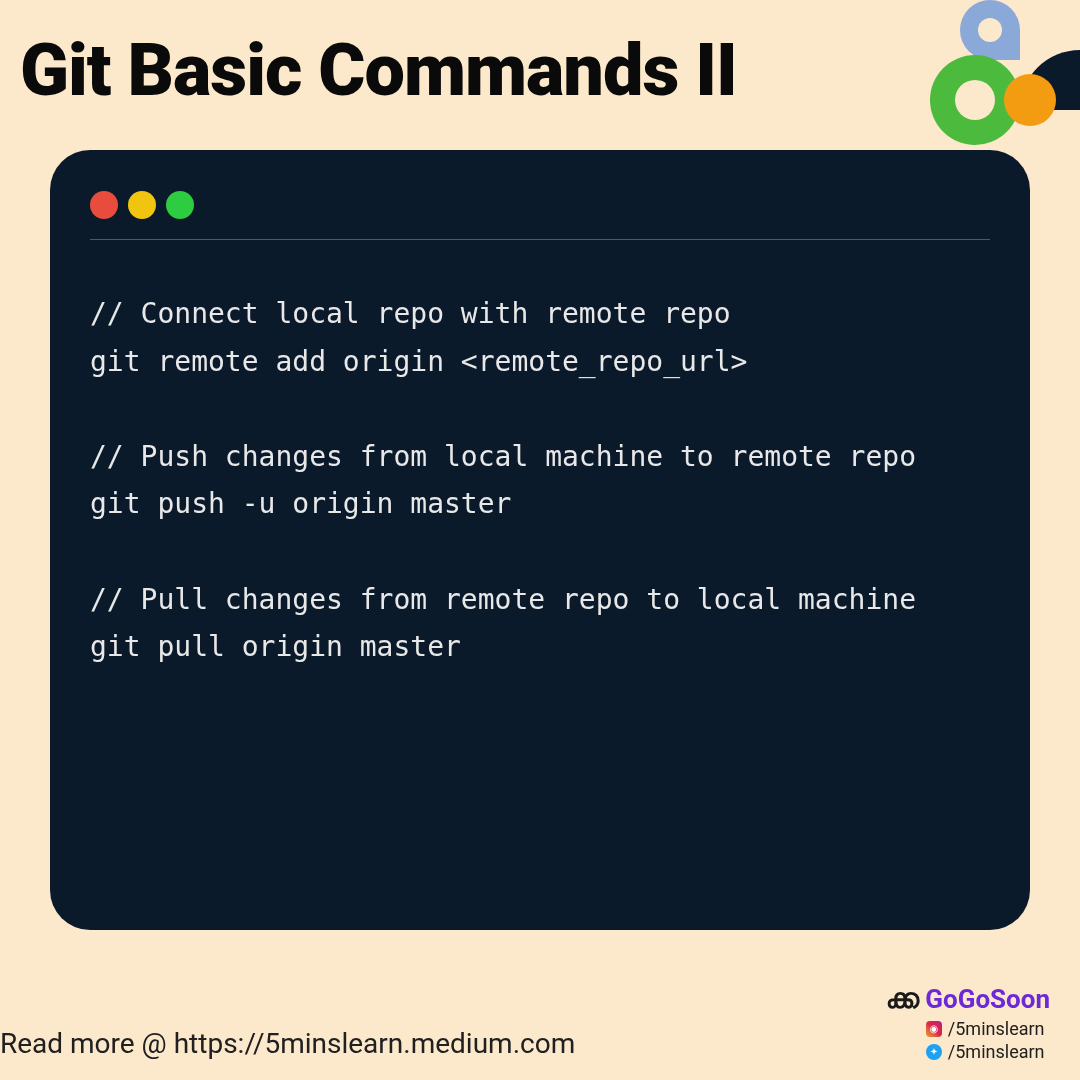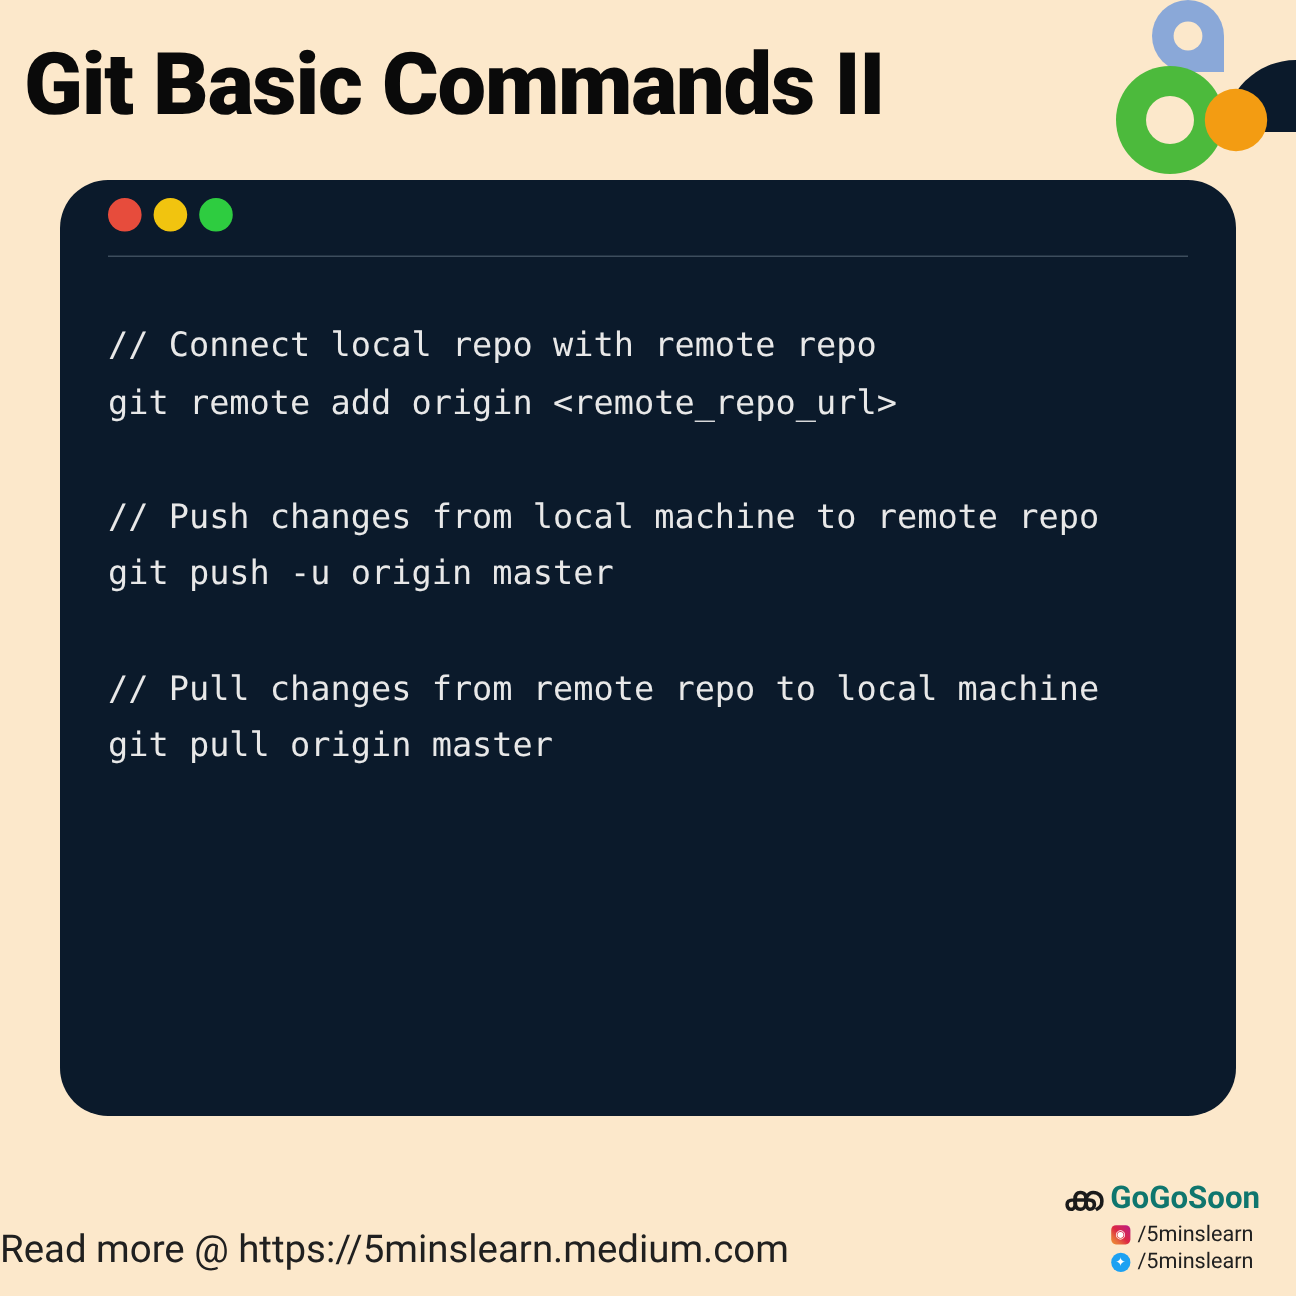--- a/index.html
+++ b/index.html
@@ -26,21 +26,21 @@
     height: 160px;
   }
   .terminal {
     position: absolute;
     top: 150px;
     left: 50px;
     width: 980px;
     height: 780px;
     background: #0b1a2b;
     border-radius: 40px;
-    padding: 15px 40px;
+    padding: 41px 40px;
   }
   .dots {
     display: flex;
     gap: 10px;
     margin-bottom: 20px;
   }
   .dot {
     width: 28px;
     height: 28px;
     border-radius: 50%;
@@ -57,21 +57,21 @@
     font-family: "SF Mono", "Menlo", "Consolas", monospace;
     font-size: 28px;
     line-height: 1.7;
     color: #e8e8e8;
     white-space: pre-wrap;
   }
   .footer-text {
     position: absolute;
     bottom: 20px;
     left: 0;
-    font-size: 32px;
+    font-size: 28px;
     color: #202020;
   }
   .brand {
     position: absolute;
     bottom: 18px;
     right: 30px;
     text-align: right;
   }
   .brand-top {
     display: flex;
@@ -80,21 +80,21 @@
   }
   .brand-logo {
     font-size: 28px;
     font-weight: 900;
     color: #1a1a1a;
     letter-spacing: -2px;
   }
   .brand-name {
     font-size: 26px;
     font-weight: 700;
-    color: #0f766e;
+    color: #6d28d9;
   }
   .social {
     display: flex;
     align-items: center;
     gap: 6px;
     font-size: 18px;
     color: #202020;
     margin-top: 2px;
     margin-left: 40px;
   }

